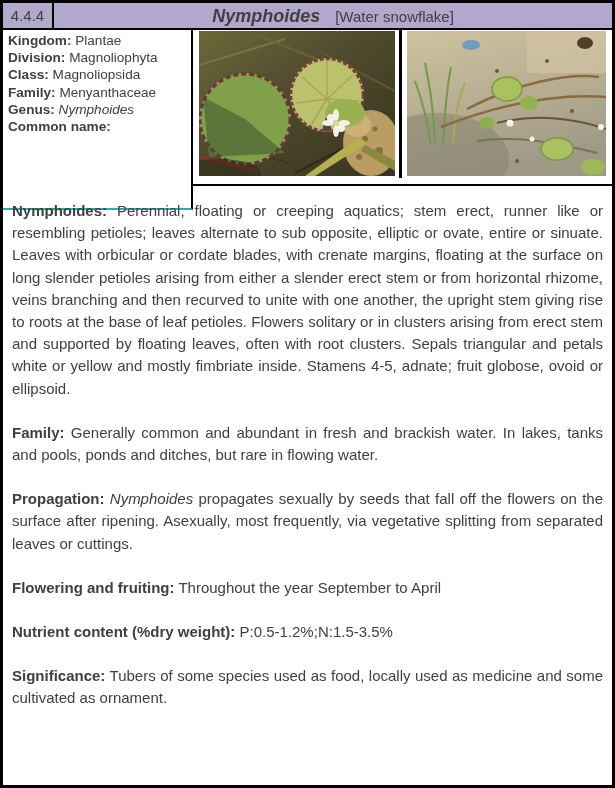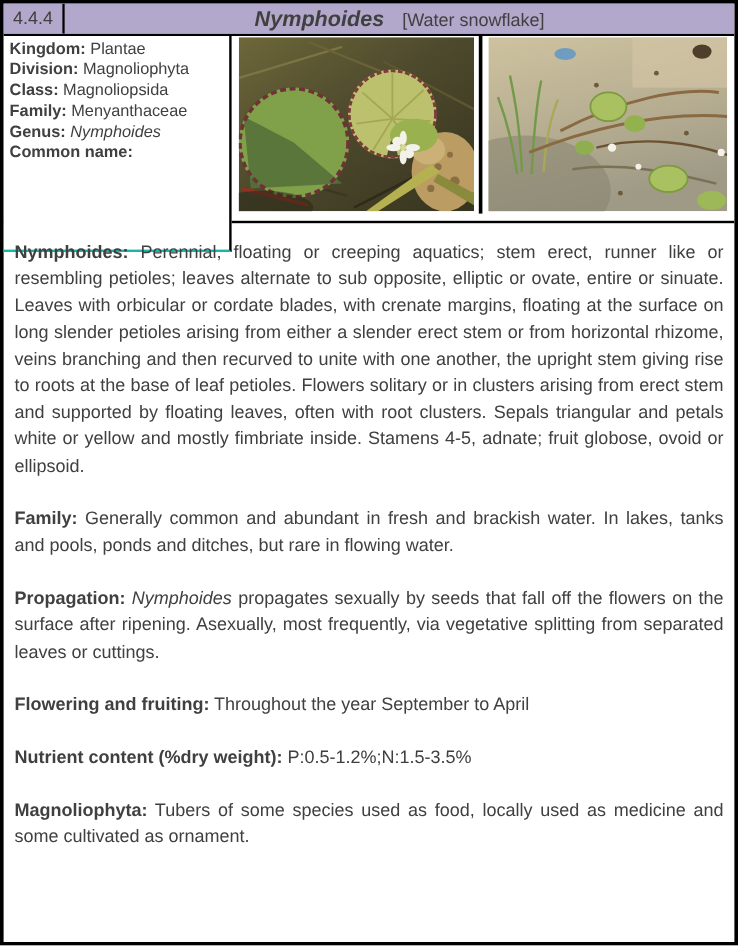--- a/index.html
+++ b/index.html
@@ -233,18 +233,18 @@
     </p>
     <p>
       <span class="lead">Flowering and fruiting:</span>
       <span>Throughout the year September to April</span>
     </p>
     <p>
       <span class="lead">Nutrient content (%dry weight):</span>
       <span>P:0.5-1.2%;N:1.5-3.5%</span>
     </p>
     <p>
-      <span class="lead">Magnoliophyta:</span>
+      <span class="lead">Significance:</span>
       <span>Tubers of some species used as food, locally used as medicine and some cultivated as ornament.</span>
     </p>
   </div>
 
 </div>
 
 </body></html>

